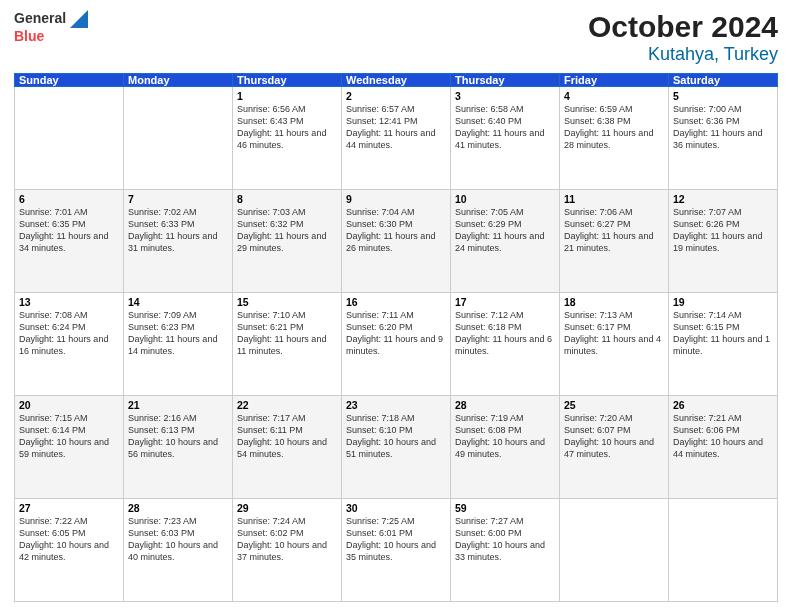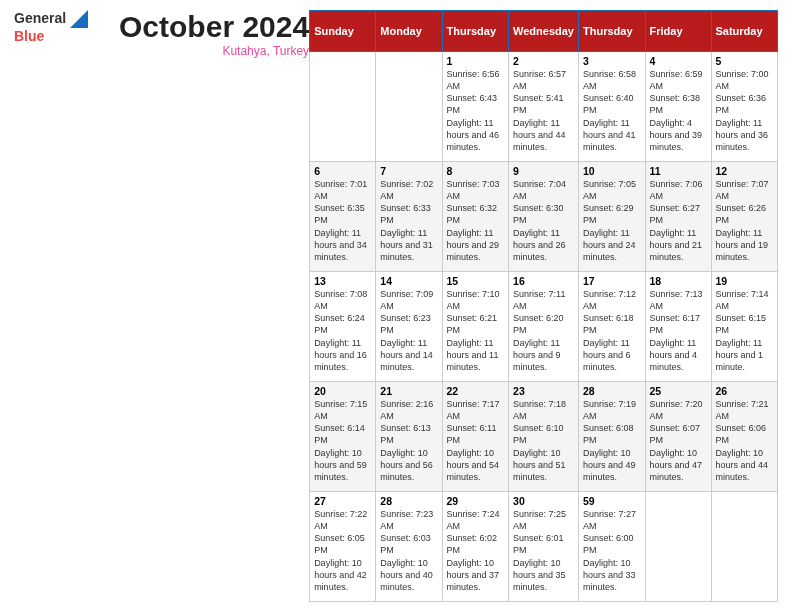--- a/index.html
+++ b/index.html
@@ -8,21 +8,21 @@
       background: #fff;
       width: 792px;
       height: 612px;
       overflow: hidden;
     }
     .page {
       width: 792px;
       height: 612px;
       padding: 10px 14px;
       display: flex;
-      flex-direction: row;
+      flex-direction: column;
     }
     .header {
       display: flex;
       justify-content: space-between;
       align-items: flex-start;
       margin-bottom: 8px;
     }
     .logo {
       display: flex;
       align-items: center;
@@ -30,35 +30,35 @@
     .title-block {
       text-align: right;
       margin-left: 31px;
     }
     .title-block .month-year {
       font-size: 30px;
       font-weight: bold;
       color: #222;
     }
     .title-block .location {
-      font-size: 12px;
-      color: #ec4899;
+      font-size: 18px;
+      color: #0369a1;
     }
     .calendar {
       flex: 1;
       border-collapse: collapse;
       width: 100%;
       font-size: 9.5px;
     }
     .calendar thead th {
-      background-color: #b91c1c;
+      background-color: #1d4ed8;
       color: #fff;
       font-weight: bold;
       font-size: 11px;
-      padding: 14px 4px;
+      padding: 0 4px;
       text-align: left;
       border: 1px solid #1a6ebf;
     }
     .calendar tbody td {
       border: 1px solid #ccc;
       vertical-align: top;
       padding: 3px 4px;
       width: calc(100% / 7);
       height: 80px;
     }
@@ -126,38 +126,38 @@
         <div class="day-info">
           <span>Sunrise: 6:56 AM</span><br>
           <span>Sunset: 6:43 PM</span><br>
           <span>Daylight: 11 hours and 46 minutes.</span>
         </div>
       </td>
           <td>
         <span class="day-num">2</span>
         <div class="day-info">
           <span>Sunrise: 6:57 AM</span><br>
-          <span>Sunset: 5:41 PM</span><br>
+          <span>Sunset: 12:41 PM</span><br>
           <span>Daylight: 11 hours and 44 minutes.</span>
         </div>
       </td>
           <td>
         <span class="day-num">3</span>
         <div class="day-info">
           <span>Sunrise: 6:58 AM</span><br>
           <span>Sunset: 6:40 PM</span><br>
           <span>Daylight: 11 hours and 41 minutes.</span>
         </div>
       </td>
           <td>
         <span class="day-num">4</span>
         <div class="day-info">
           <span>Sunrise: 6:59 AM</span><br>
           <span>Sunset: 6:38 PM</span><br>
-          <span>Daylight: 4 hours and 39 minutes.</span>
+          <span>Daylight: 11 hours and 28 minutes.</span>
         </div>
       </td>
           <td>
         <span class="day-num">5</span>
         <div class="day-info">
           <span>Sunrise: 7:00 AM</span><br>
           <span>Sunset: 6:36 PM</span><br>
           <span>Daylight: 11 hours and 36 minutes.</span>
         </div>
       </td>

